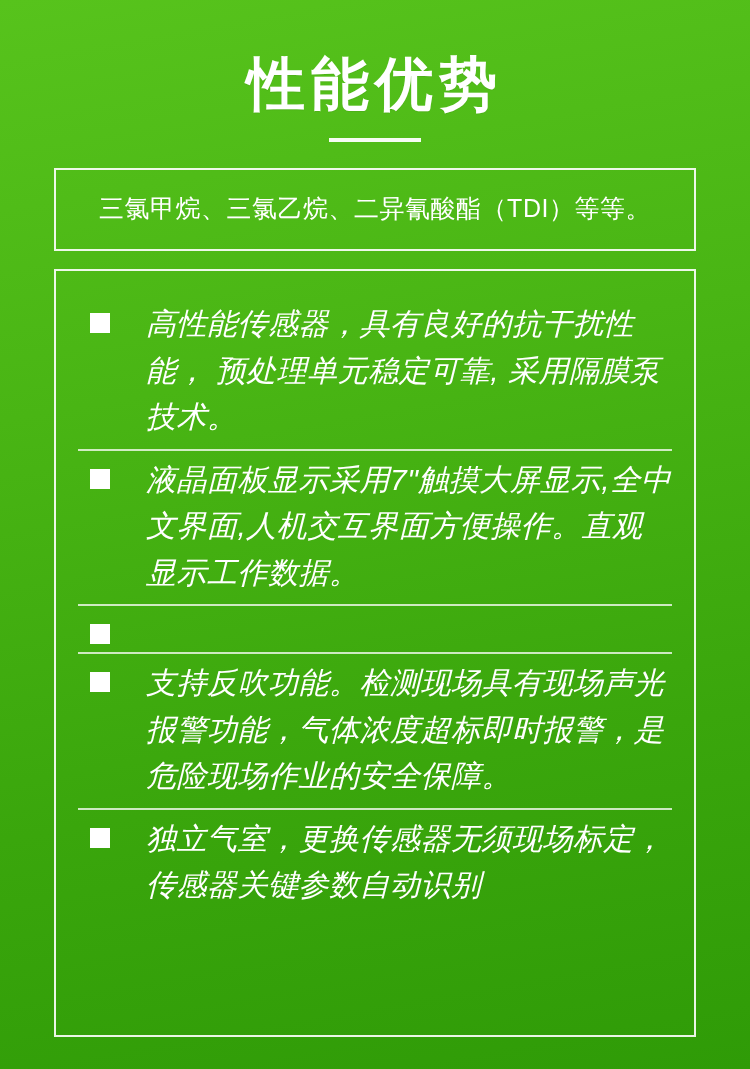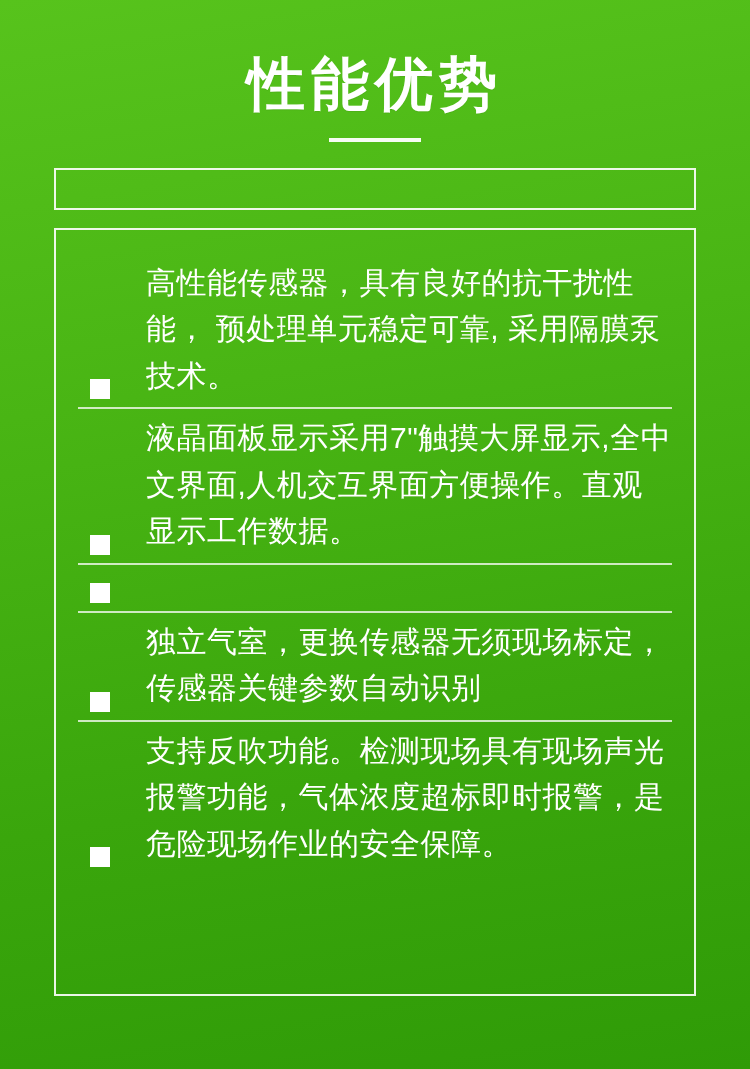--- a/index.html
+++ b/index.html
@@ -52,23 +52,24 @@
   }
   .list-box {
     margin: 18px 54px 0 54px;
     border: 2px solid rgba(255,255,255,0.9);
     box-sizing: border-box;
     padding: 24px 22px 26px 22px;
     height: 768px;
   }
   .feature {
     display: flex;
-    align-items: flex-end;
+    align-items: flex-start;
     padding: 6px 0 8px 0;
     border-bottom: 2px solid rgba(255,255,255,0.75);
+    font-style: italic;
   }
   .feature:last-child {
     border-bottom: none;
   }
   .bullet {
     width: 20px;
     height: 20px;
     background: #ffffff;
     flex: 0 0 auto;
     margin: 12px 36px 0 12px;
@@ -83,42 +84,43 @@
 </style>
 </head>
 <body>
 
 <div class="page">
 
   <div class="title">性能优势</div>
   <div class="title-rule"></div>
 
   <div class="intro-box">
+    <div class="intro-line">三氯甲烷、三氯乙烷、二异氰酸酯（TDI）等等。</div>
   </div>
 
   <div class="list-box">
 
     <div class="feature">
       <span class="bullet"></span>
       <span class="feature-text">高性能传感器，具有良好的抗干扰性能， 预处理单元稳定可靠, 采用隔膜泵技术。</span>
     </div>
 
     <div class="feature">
       <span class="bullet"></span>
       <span class="feature-text">液晶面板显示采用7"触摸大屏显示,全中文界面,人机交互界面方便操作。直观显示工作数据。</span>
     </div>
 
     <div class="feature">
       <span class="bullet"></span>
     </div>
 
     <div class="feature">
       <span class="bullet"></span>
-      <span class="feature-text">独立气室，更换传感器无须现场标定，传感器关键参数自动识别</span>
+      <span class="feature-text">支持反吹功能。检测现场具有现场声光报警功能，气体浓度超标即时报警，是危险现场作业的安全保障。</span>
     </div>
 
     <div class="feature">
       <span class="bullet"></span>
-      <span class="feature-text">支持反吹功能。检测现场具有现场声光报警功能，气体浓度超标即时报警，是危险现场作业的安全保障。</span>
+      <span class="feature-text">独立气室，更换传感器无须现场标定，传感器关键参数自动识别</span>
     </div>
 
   </div>
 </div>
 
 </body></html>

